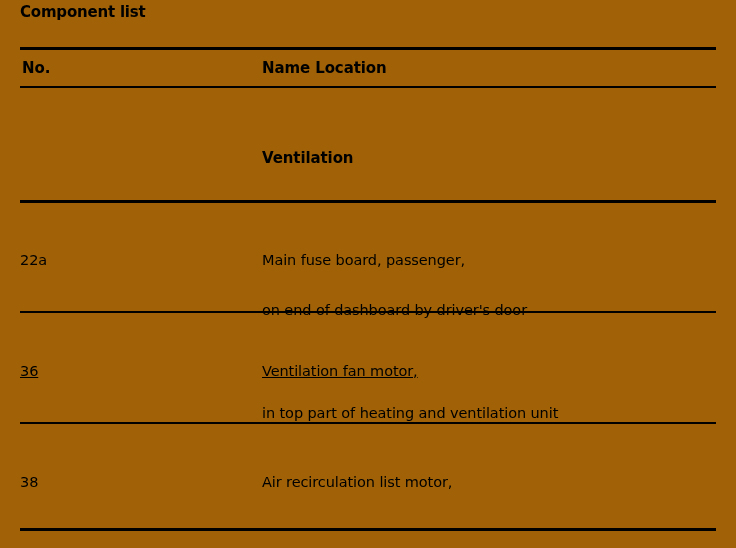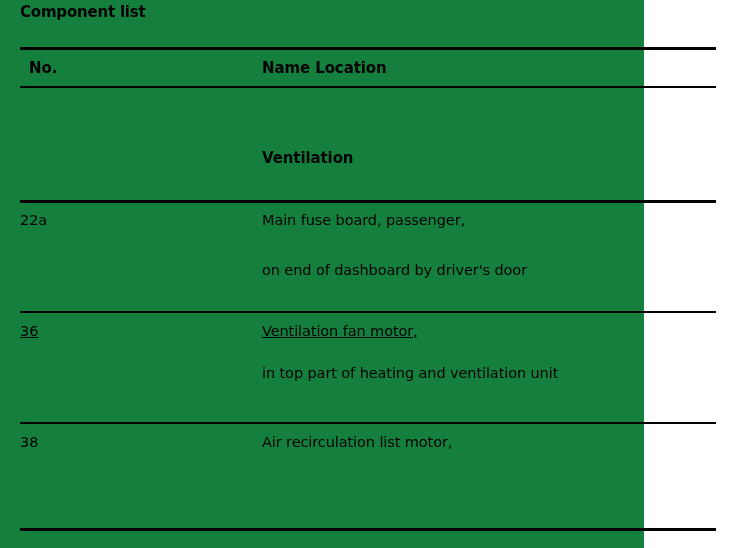--- a/index.html
+++ b/index.html
@@ -10,23 +10,23 @@
   }
   body {
     width: 736px;
     height: 548px;
     font-family: "DejaVu Sans", sans-serif;
     color: #000000;
     overflow: hidden;
   }
   .page {
     position: relative;
-    width: 644px;
+    width: 736px;
     height: 548px;
-    background: #15803d;
+    background: #a16207;
   }
 
   
   .doc-title {
     position: absolute;
     left: 20px;
     top: 2px;
     font-size: 15px;
     font-weight: bold;
     letter-spacing: -0.2px;
@@ -53,32 +53,33 @@
 
   
   .hdr {
     position: absolute;
     font-size: 15px;
     font-weight: bold;
     letter-spacing: -0.1px;
     line-height: 20px;
     white-space: nowrap;
   }
-  .hdr-no       { left: 22px;  top: 58px; margin-left: 7px;  }
+  .hdr-no       { left: 22px;  top: 58px;  }
   .hdr-name-loc { left: 262px; top: 58px;  }
   .hdr-comps    { left: 262px; top: 148px; }
 
   
   .cell {
     position: absolute;
     font-size: 14.5px;
     font-weight: normal;
     letter-spacing: -0.1px;
     line-height: 19px;
     white-space: nowrap;
+    margin-top: 40px;
   }
   .col-no   { left: 20px;  }
   .col-name { left: 262px; }
 
   .r1-line1 { top: 211px; }
   .r1-line2 { top: 261px; }
   .r2-line1 { top: 322px; text-decoration: underline; }
   .r2-line2 { top: 364px; }
   .r3-line1 { top: 433px; }
   .r3-line2 { top: 483px; }

